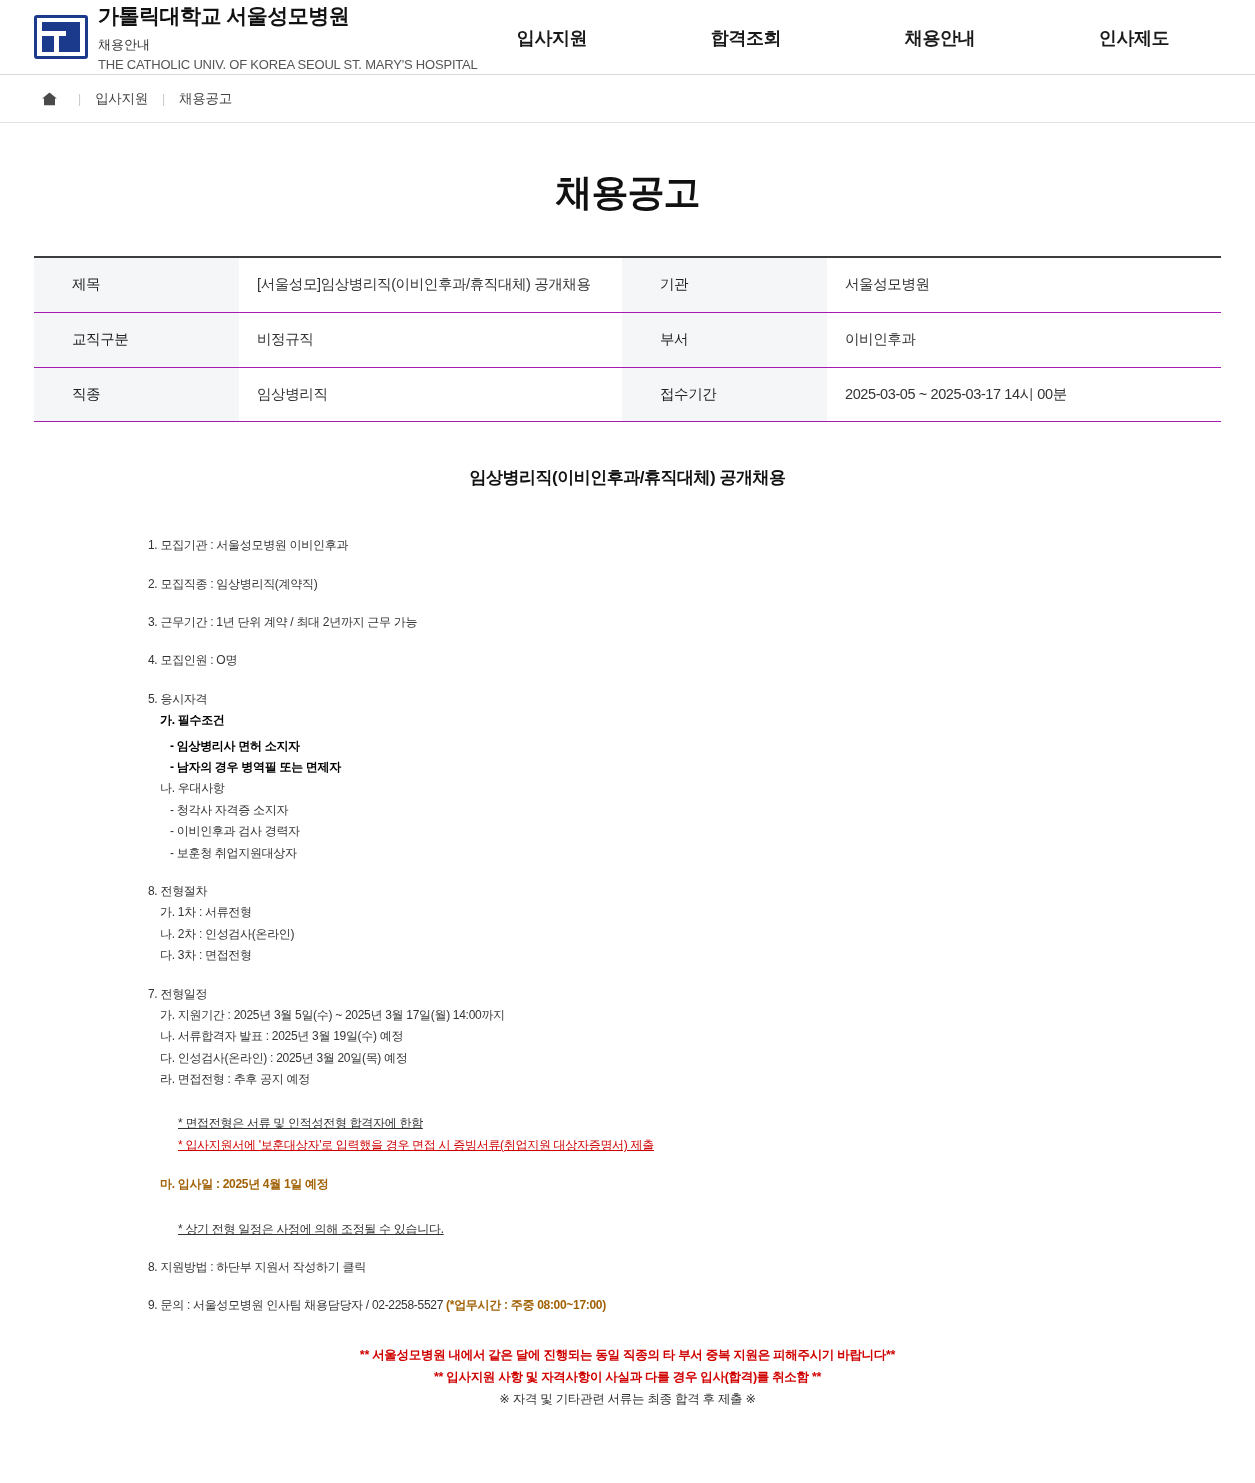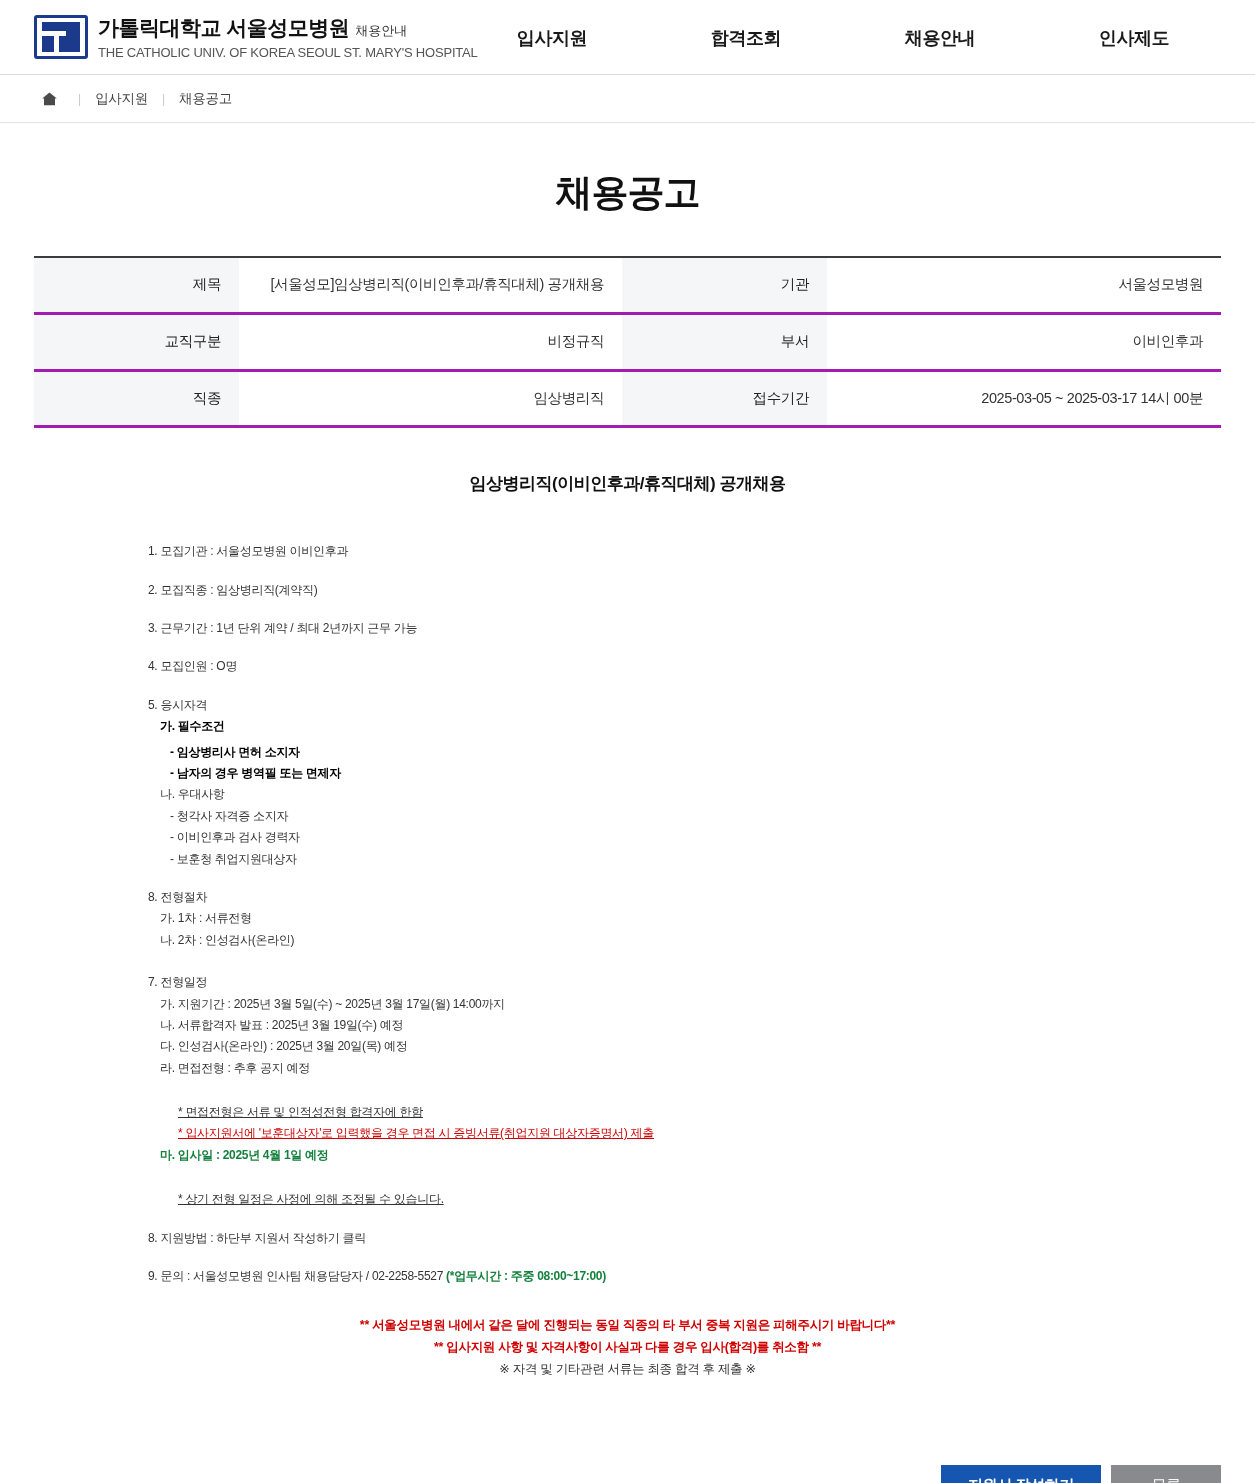--- a/index.html
+++ b/index.html
@@ -60,20 +60,21 @@
     position: absolute;
     left: 20px; top: 21px;
     width: 5px; height: 16px;
     background: #ffffff;
   }
   .brand-text { display: flex; flex-direction: column; justify-content: center; }
   .brand-line1 {
     display: flex;
     align-items: baseline;
     gap: 6px;
+    flex-direction: column;
   }
   .brand-ko {
     font-size: 21px;
     font-weight: bold;
     color: #111;
     letter-spacing: -0.5px;
   }
   .brand-sub {
     font-size: 13px;
     color: #333;
@@ -142,26 +143,26 @@
 
   
   .info-wrap { padding: 0 34px; }
   table.info {
     width: 100%;
     border-collapse: collapse;
     border-top: 2px solid #3c3c3c;
     table-layout: fixed;
   }
   table.info th, table.info td {
-    border-bottom: 3px solid #a21caf;
+    border-bottom: 1px solid #a21caf;
     font-size: 14.5px;
     letter-spacing: -0.4px;
     padding: 16px 18px;
     vertical-align: middle;
-    text-align: right;
+    text-align: left;
     font-weight: normal;
     line-height: 1.5;
   }
   table.info th {
     background: #f5f6f8;
     color: #222;
     font-weight: normal;
     width: 205px;
     padding-left: 38px;
   }
@@ -185,21 +186,21 @@
   .notice-body {
     padding-left: 100px;
     font-size: 12px;
     color: #333;
     letter-spacing: -0.3px;
   }
   .ln { line-height: 1.45; margin: 0; }
   .gap-lg { height: 21px; }
   .gap-sm { height: 4px; }
   .b-blue { color: #000000; font-weight: bold; }
-  .b-bold { font-weight: bold; color: #15803d; }
+  .b-bold { font-weight: bold; color: #a16207; margin-top: 18px; }
   .red-u { color: #d00000; text-decoration: underline; }
   .u { text-decoration: underline; margin-top: 23px; }
   .ind1 { padding-left: 12px; }
   .ind2 { padding-left: 22px; }
   .ind3 { padding-left: 30px; }
 
   .warn-block {
     margin-top: 30px;
     text-align: center;
     font-size: 12.5px;
@@ -329,20 +330,21 @@
     <div class="gap-sm"></div>
     <p class="ln ind2">- 보훈청 취업지원대상자</p>
     <div class="gap-lg"></div>
 
     <p class="ln">8. 전형절차</p>
     <div class="gap-sm"></div>
     <p class="ln ind1">가. 1차 : 서류전형</p>
     <div class="gap-sm"></div>
     <p class="ln ind1">나. 2차 : 인성검사(온라인)</p>
     <div class="gap-sm"></div>
+    <p class="ln ind1">다. 3차 : 면접전형</p>
     <div class="gap-lg"></div>
 
     <p class="ln">7. 전형일정</p>
     <div class="gap-sm"></div>
     <p class="ln ind1">가. 지원기간 : 2025년 3월 5일(수) ~ 2025년 3월 17일(월) 14:00까지</p>
     <div class="gap-sm"></div>
     <p class="ln ind1">나. 서류합격자 발표 : 2025년 3월 19일(수) 예정</p>
     <div class="gap-sm"></div>
     <p class="ln ind1">다. 인성검사(온라인) : 2025년 3월 20일(목) 예정</p>
     <div class="gap-sm"></div>

